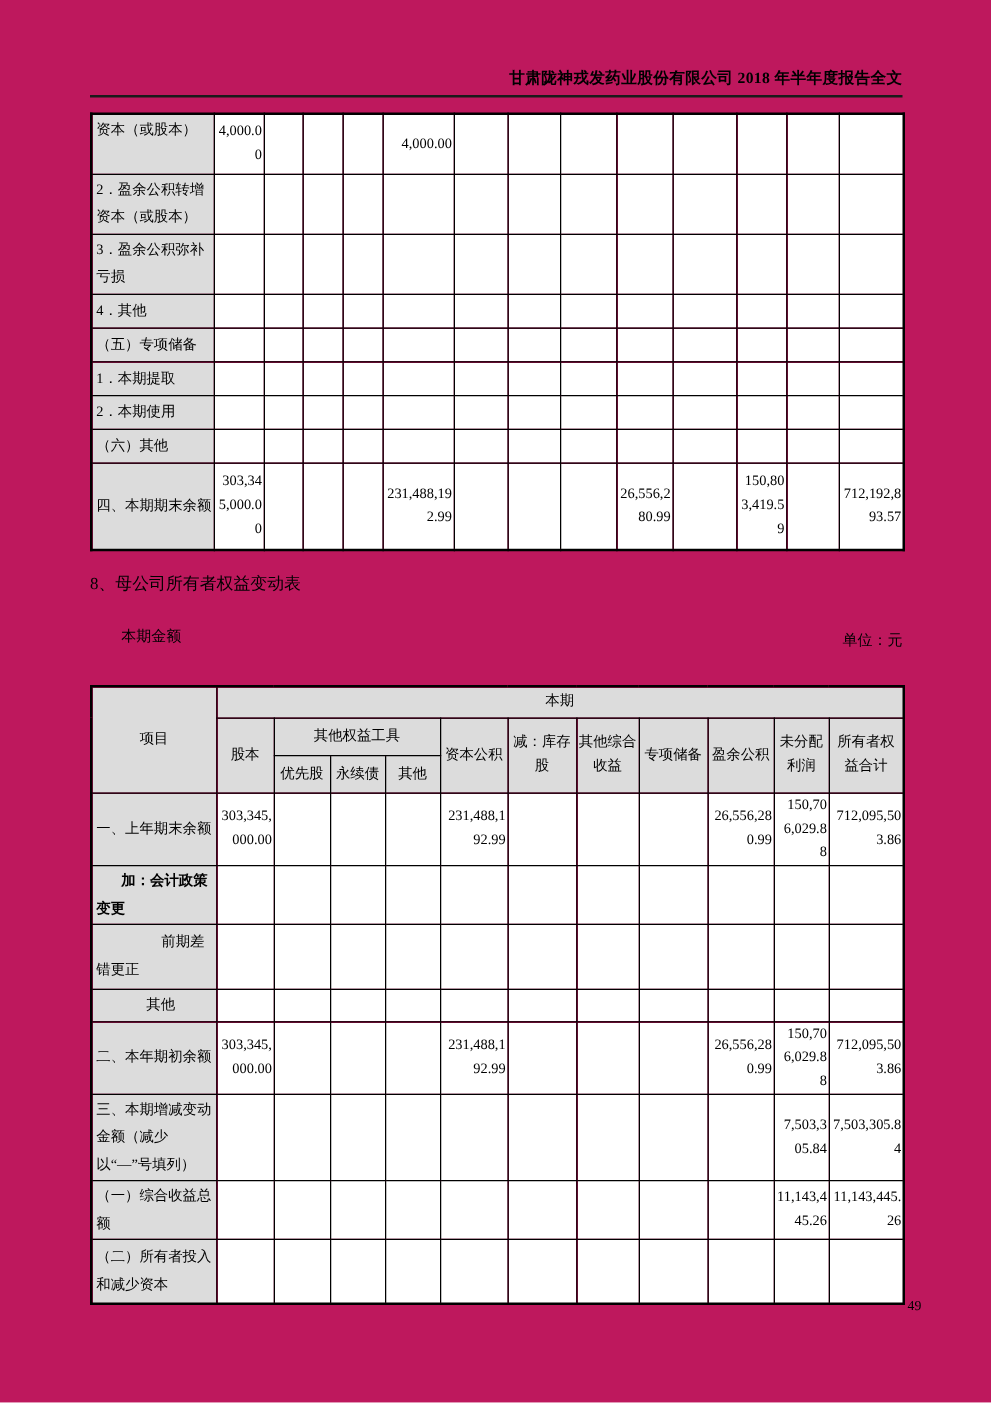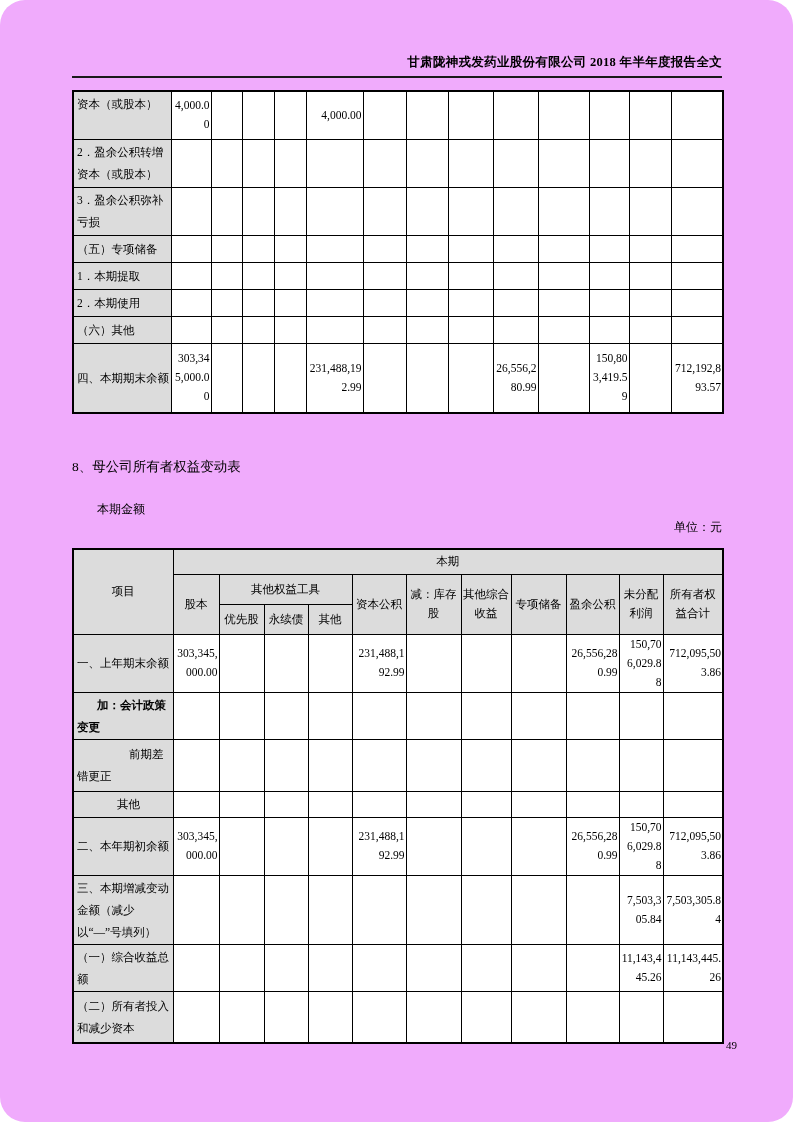--- a/index.html
+++ b/index.html
@@ -1,36 +1,36 @@
 <!DOCTYPE html>
 <html><head>
 <meta charset="utf-8">
 <style>
   html,body{margin:0;padding:0;background:#ffffff;}
-  .page{position:relative;width:793px;height:1122px;background:#f0abfc;color:#000;
-        font-family:"Liberation Serif","DejaVu Serif",serif;overflow:hidden;border-radius:25px;}
+  .page{position:relative;width:793px;height:1122px;background:#be185d;color:#000;
+        font-family:"Liberation Serif","DejaVu Serif",serif;overflow:hidden;}
   .report-title{position:absolute;top:54px;right:71px;font-size:12.5px;font-weight:bold;letter-spacing:.3px;}
   .header-rule{position:absolute;top:76px;left:72px;width:650px;height:2px;background:#1a1a1a;}
   table{border-collapse:collapse;table-layout:fixed;border:2px solid #000;}
   td{border:1px solid #000;overflow:hidden;}
   .l{background:#dcdcdc;font-size:11.5px;line-height:22px;padding:1px 1px 1px 3px;
      text-align:left;vertical-align:middle;}
   .vt{vertical-align:top;}
   .hd{background:#dcdcdc;font-size:11.5px;text-align:center;vertical-align:middle;
       line-height:19px;padding:0 1px;margin-top:12px;}
   .n{font-size:11.5px;text-align:right;vertical-align:middle;word-break:break-all;
      line-height:19px;padding:0 1px 0 2px;background:#fff;}
   .ind1{text-indent:20px;font-weight:bold;}
   .ind2{text-indent:52px;}
   .ind3{text-indent:40px;}
   .t1{position:absolute;top:90px;left:72px;width:650px;}
   .t2{position:absolute;top:548px;left:72px;width:650px;}
   .section-heading{position:absolute;top:458px;left:72px;font-size:13.5px;font-weight:normal;}
   .period-label{position:absolute;top:501px;left:72px;font-size:12px;margin-left:25px;}
-  .unit-label{position:absolute;top:519px;right:71px;font-size:12px;}
+  .unit-label{position:absolute;top:504px;right:71px;font-size:12px;}
   .page-number{position:absolute;top:1039px;right:56px;font-size:11px;}
 </style>
 </head>
 <body>
 
 <div class="page">
 
   <div class="report-title">甘肃陇神戎发药业股份有限公司 2018 年半年度报告全文</div>
   <div class="header-rule"></div>
 
@@ -94,20 +94,36 @@
           <td class="n"></td>
           <td class="n"></td>
           <td class="n"></td>
           <td class="n"></td>
           <td class="n"></td>
           <td class="n"></td>
           <td class="n"></td>
           <td class="n"></td>
     </tr>
     <tr style="height:27px">
+      <td class="l">4．其他</td>
+      <td class="n"></td>
+          <td class="n"></td>
+          <td class="n"></td>
+          <td class="n"></td>
+          <td class="n"></td>
+          <td class="n"></td>
+          <td class="n"></td>
+          <td class="n"></td>
+          <td class="n"></td>
+          <td class="n"></td>
+          <td class="n"></td>
+          <td class="n"></td>
+          <td class="n"></td>
+    </tr>
+    <tr style="height:27px">
       <td class="l">（五）专项储备</td>
       <td class="n"></td>
           <td class="n"></td>
           <td class="n"></td>
           <td class="n"></td>
           <td class="n"></td>
           <td class="n"></td>
           <td class="n"></td>
           <td class="n"></td>
           <td class="n"></td>

